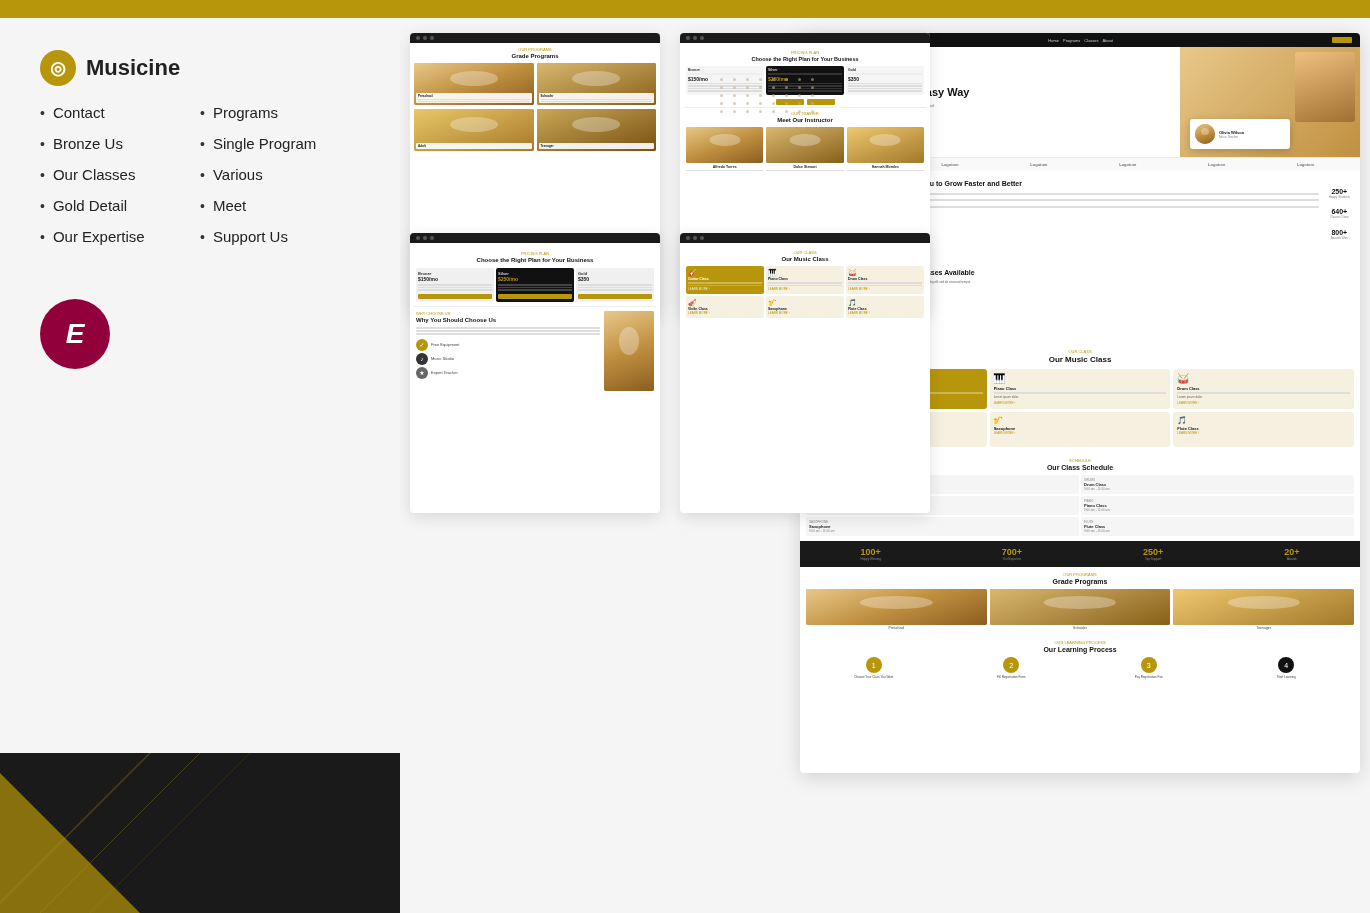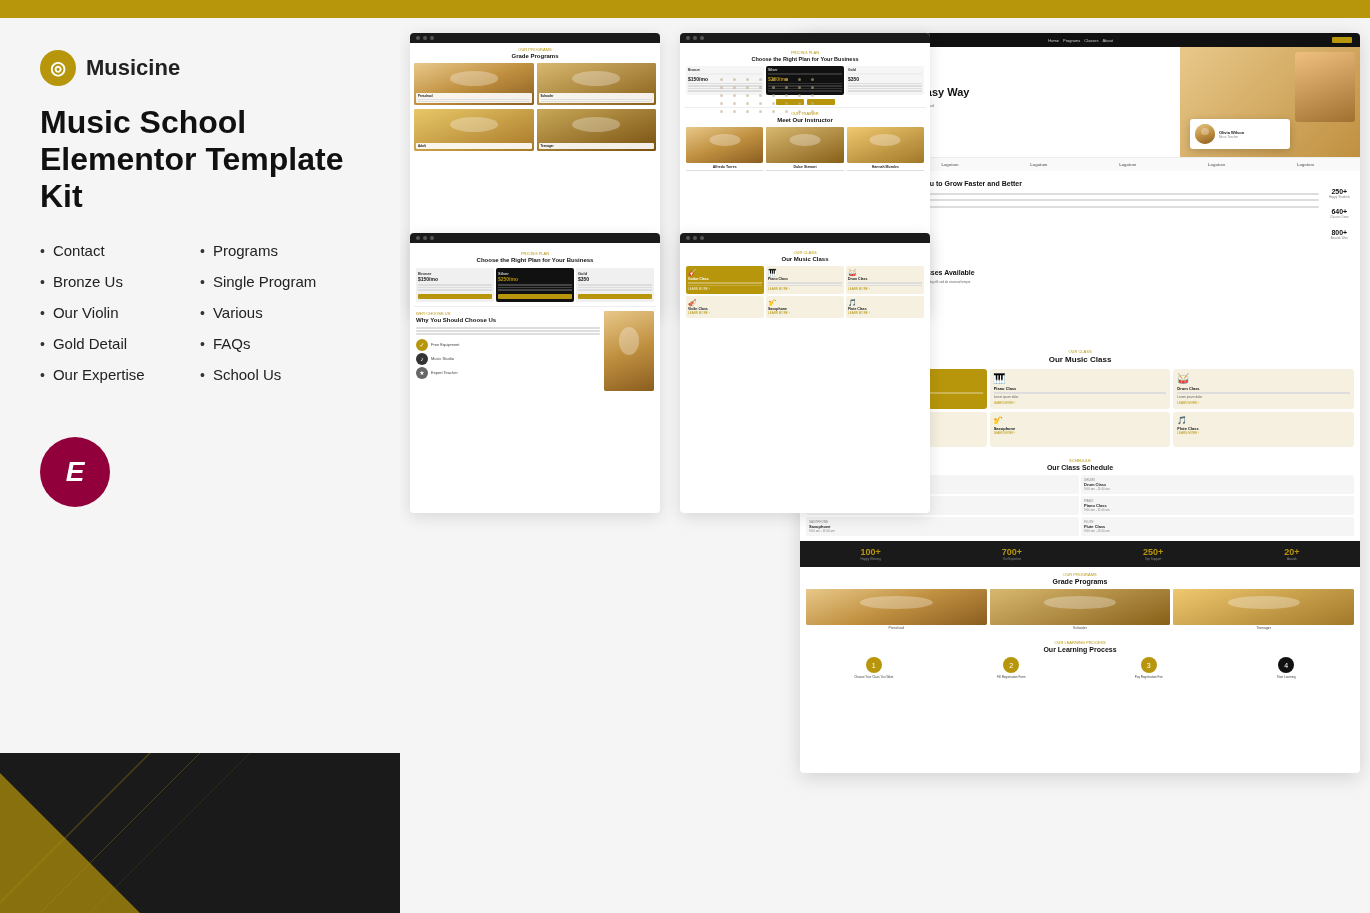--- a/index.html
+++ b/index.html
@@ -328,36 +328,35 @@
 
   <div class="left-panel">
 
     <div class="brand-row">
       <div class="brand-logo">
         <span>◎</span>
       </div>
       <span class="brand-name">Musicine</span>
     </div>
 
-    <div class="kit-title">Music School Elementor Template Kit</div>
 
     <div class="nav-columns">
       <div class="nav-col">
         <div class="nav-item">Contact</div>
         <div class="nav-item">Bronze Us</div>
-        <div class="nav-item">Our Violin</div>
+        <div class="nav-item">Our Classes</div>
         <div class="nav-item">Gold Detail</div>
         <div class="nav-item">Our Expertise</div>
       </div>
       <div class="nav-col">
         <div class="nav-item">Programs</div>
         <div class="nav-item">Single Program</div>
         <div class="nav-item">Various</div>
-        <div class="nav-item">FAQs</div>
-        <div class="nav-item">School Us</div>
+        <div class="nav-item">Meet</div>
+        <div class="nav-item">Support Us</div>
       </div>
     </div>
 
     <div class="elementor-badge">
       <span>E</span>
     </div>
 
     <div class="bottom-dark">
       <div class="bottom-gold-accent"></div>
       <svg class="bottom-dark-lines" viewBox="0 0 400 160" xmlns="http://www.w3.org/2000/svg">

